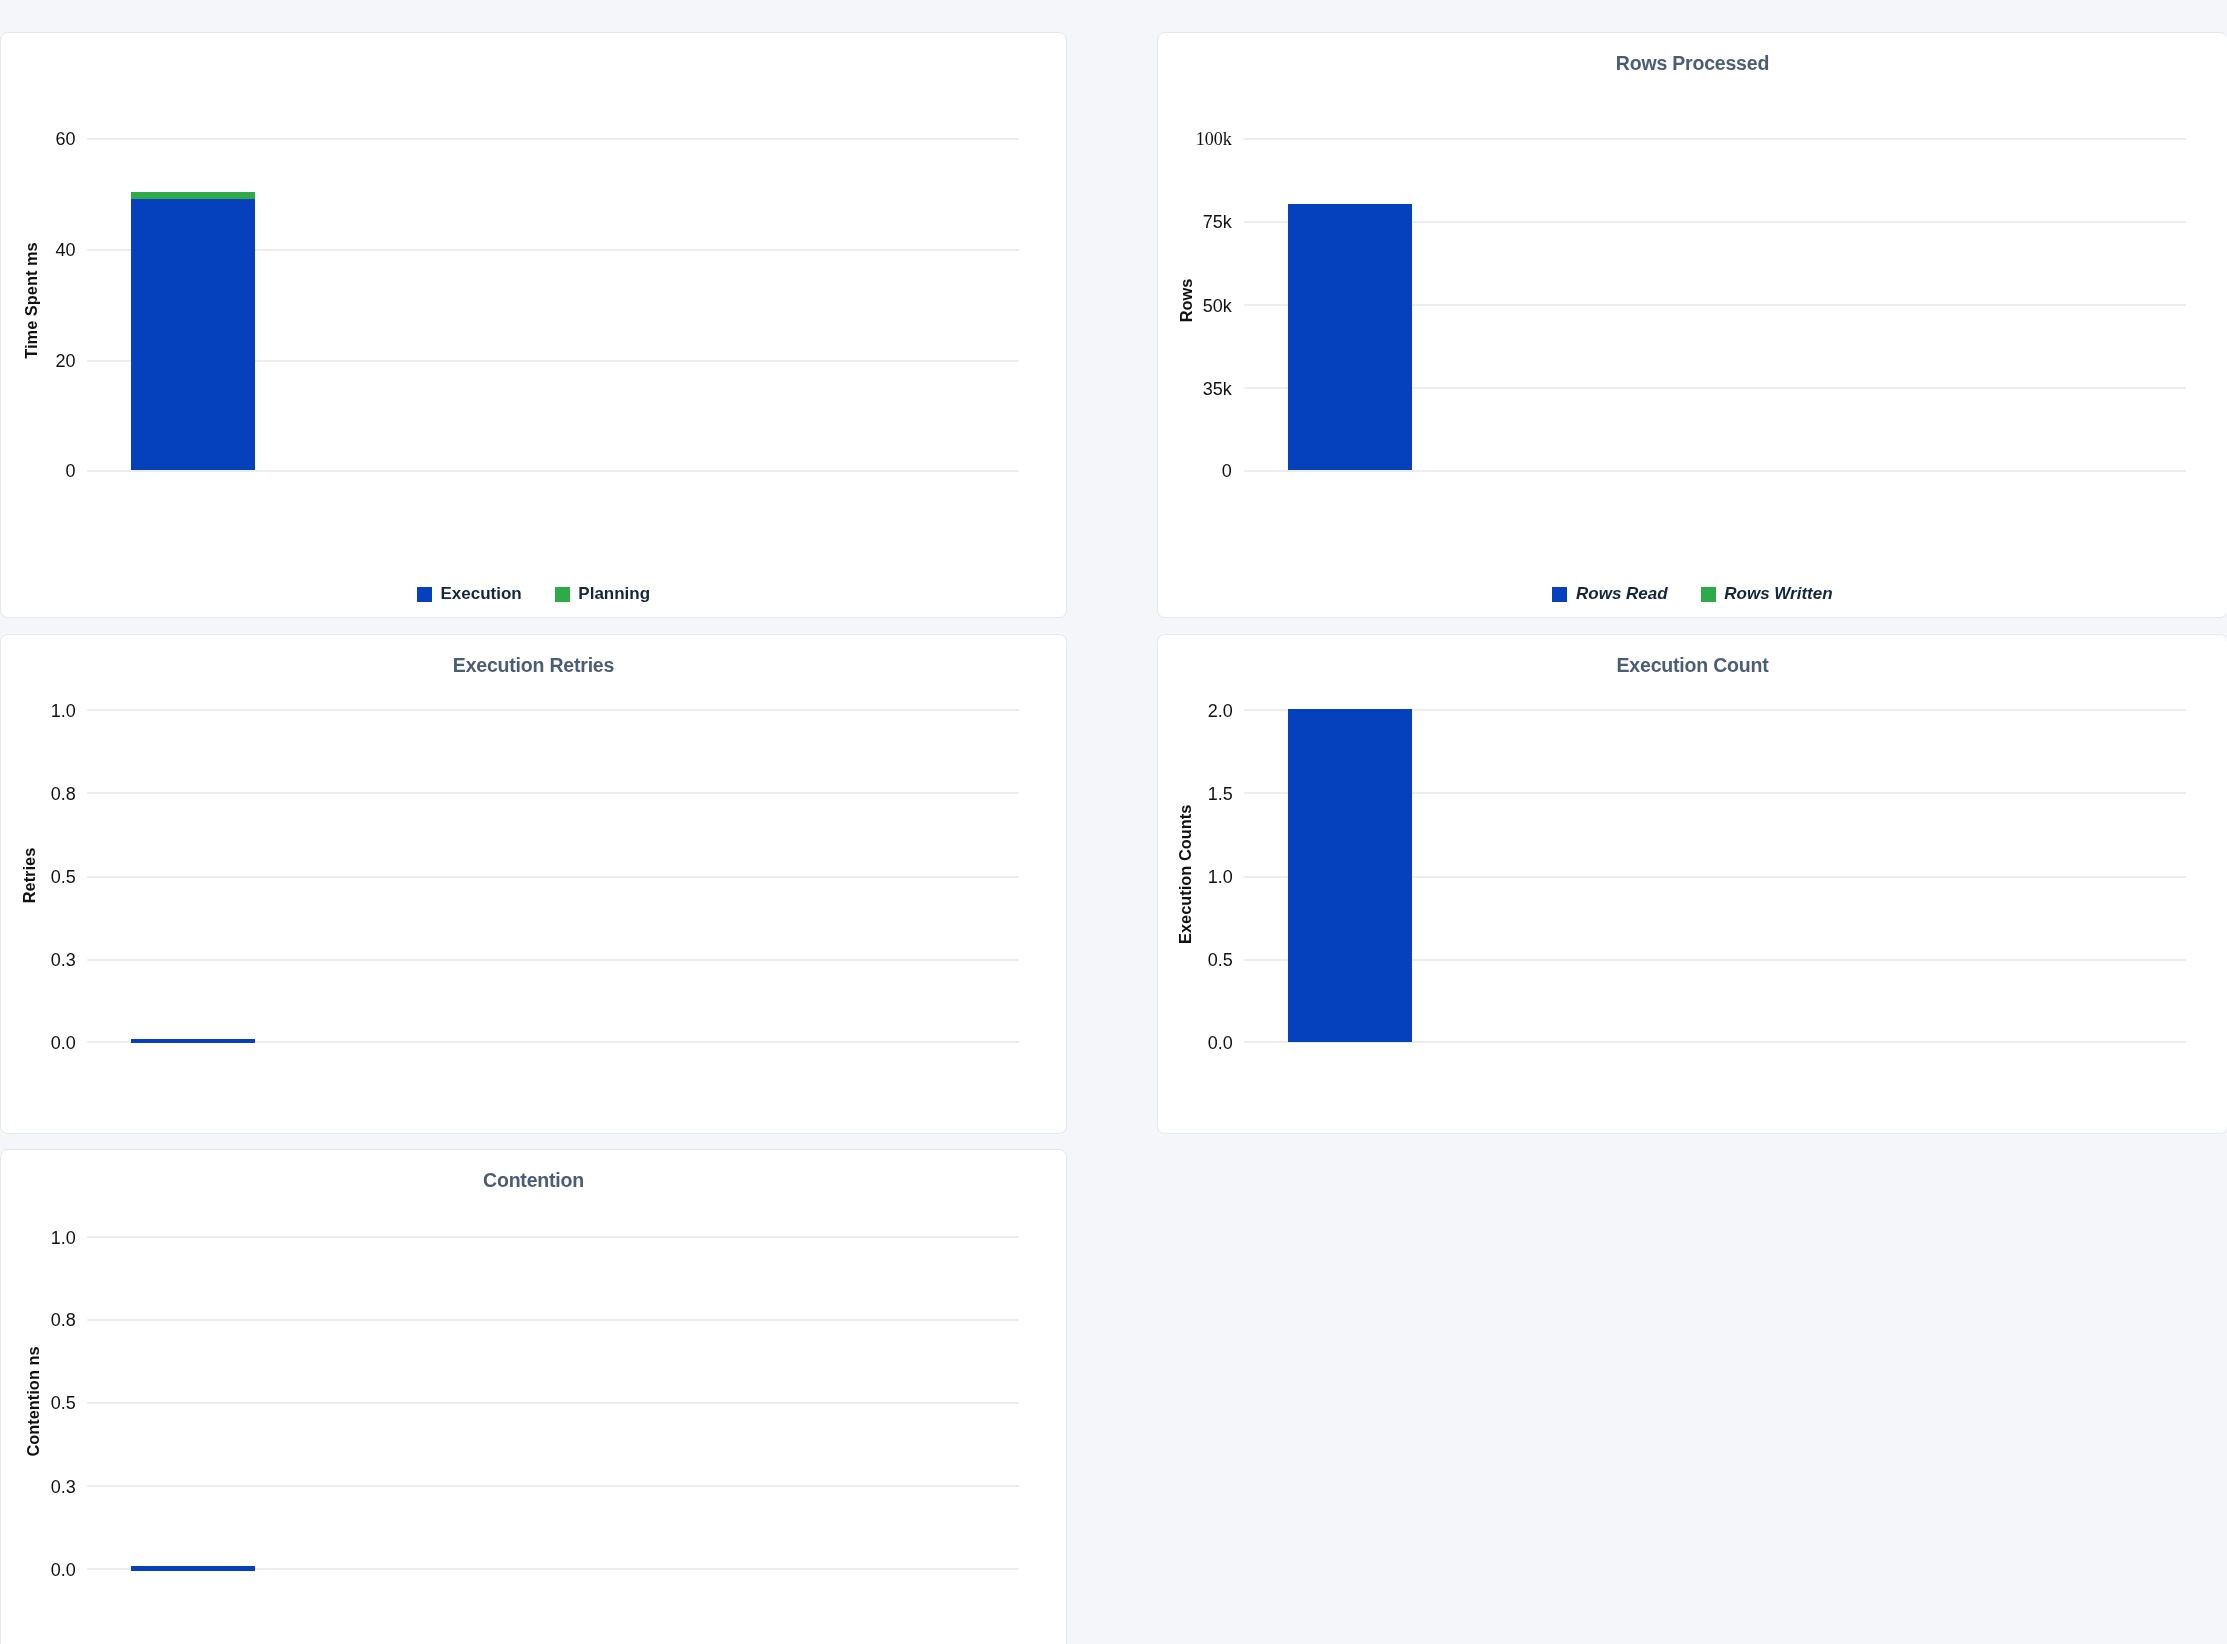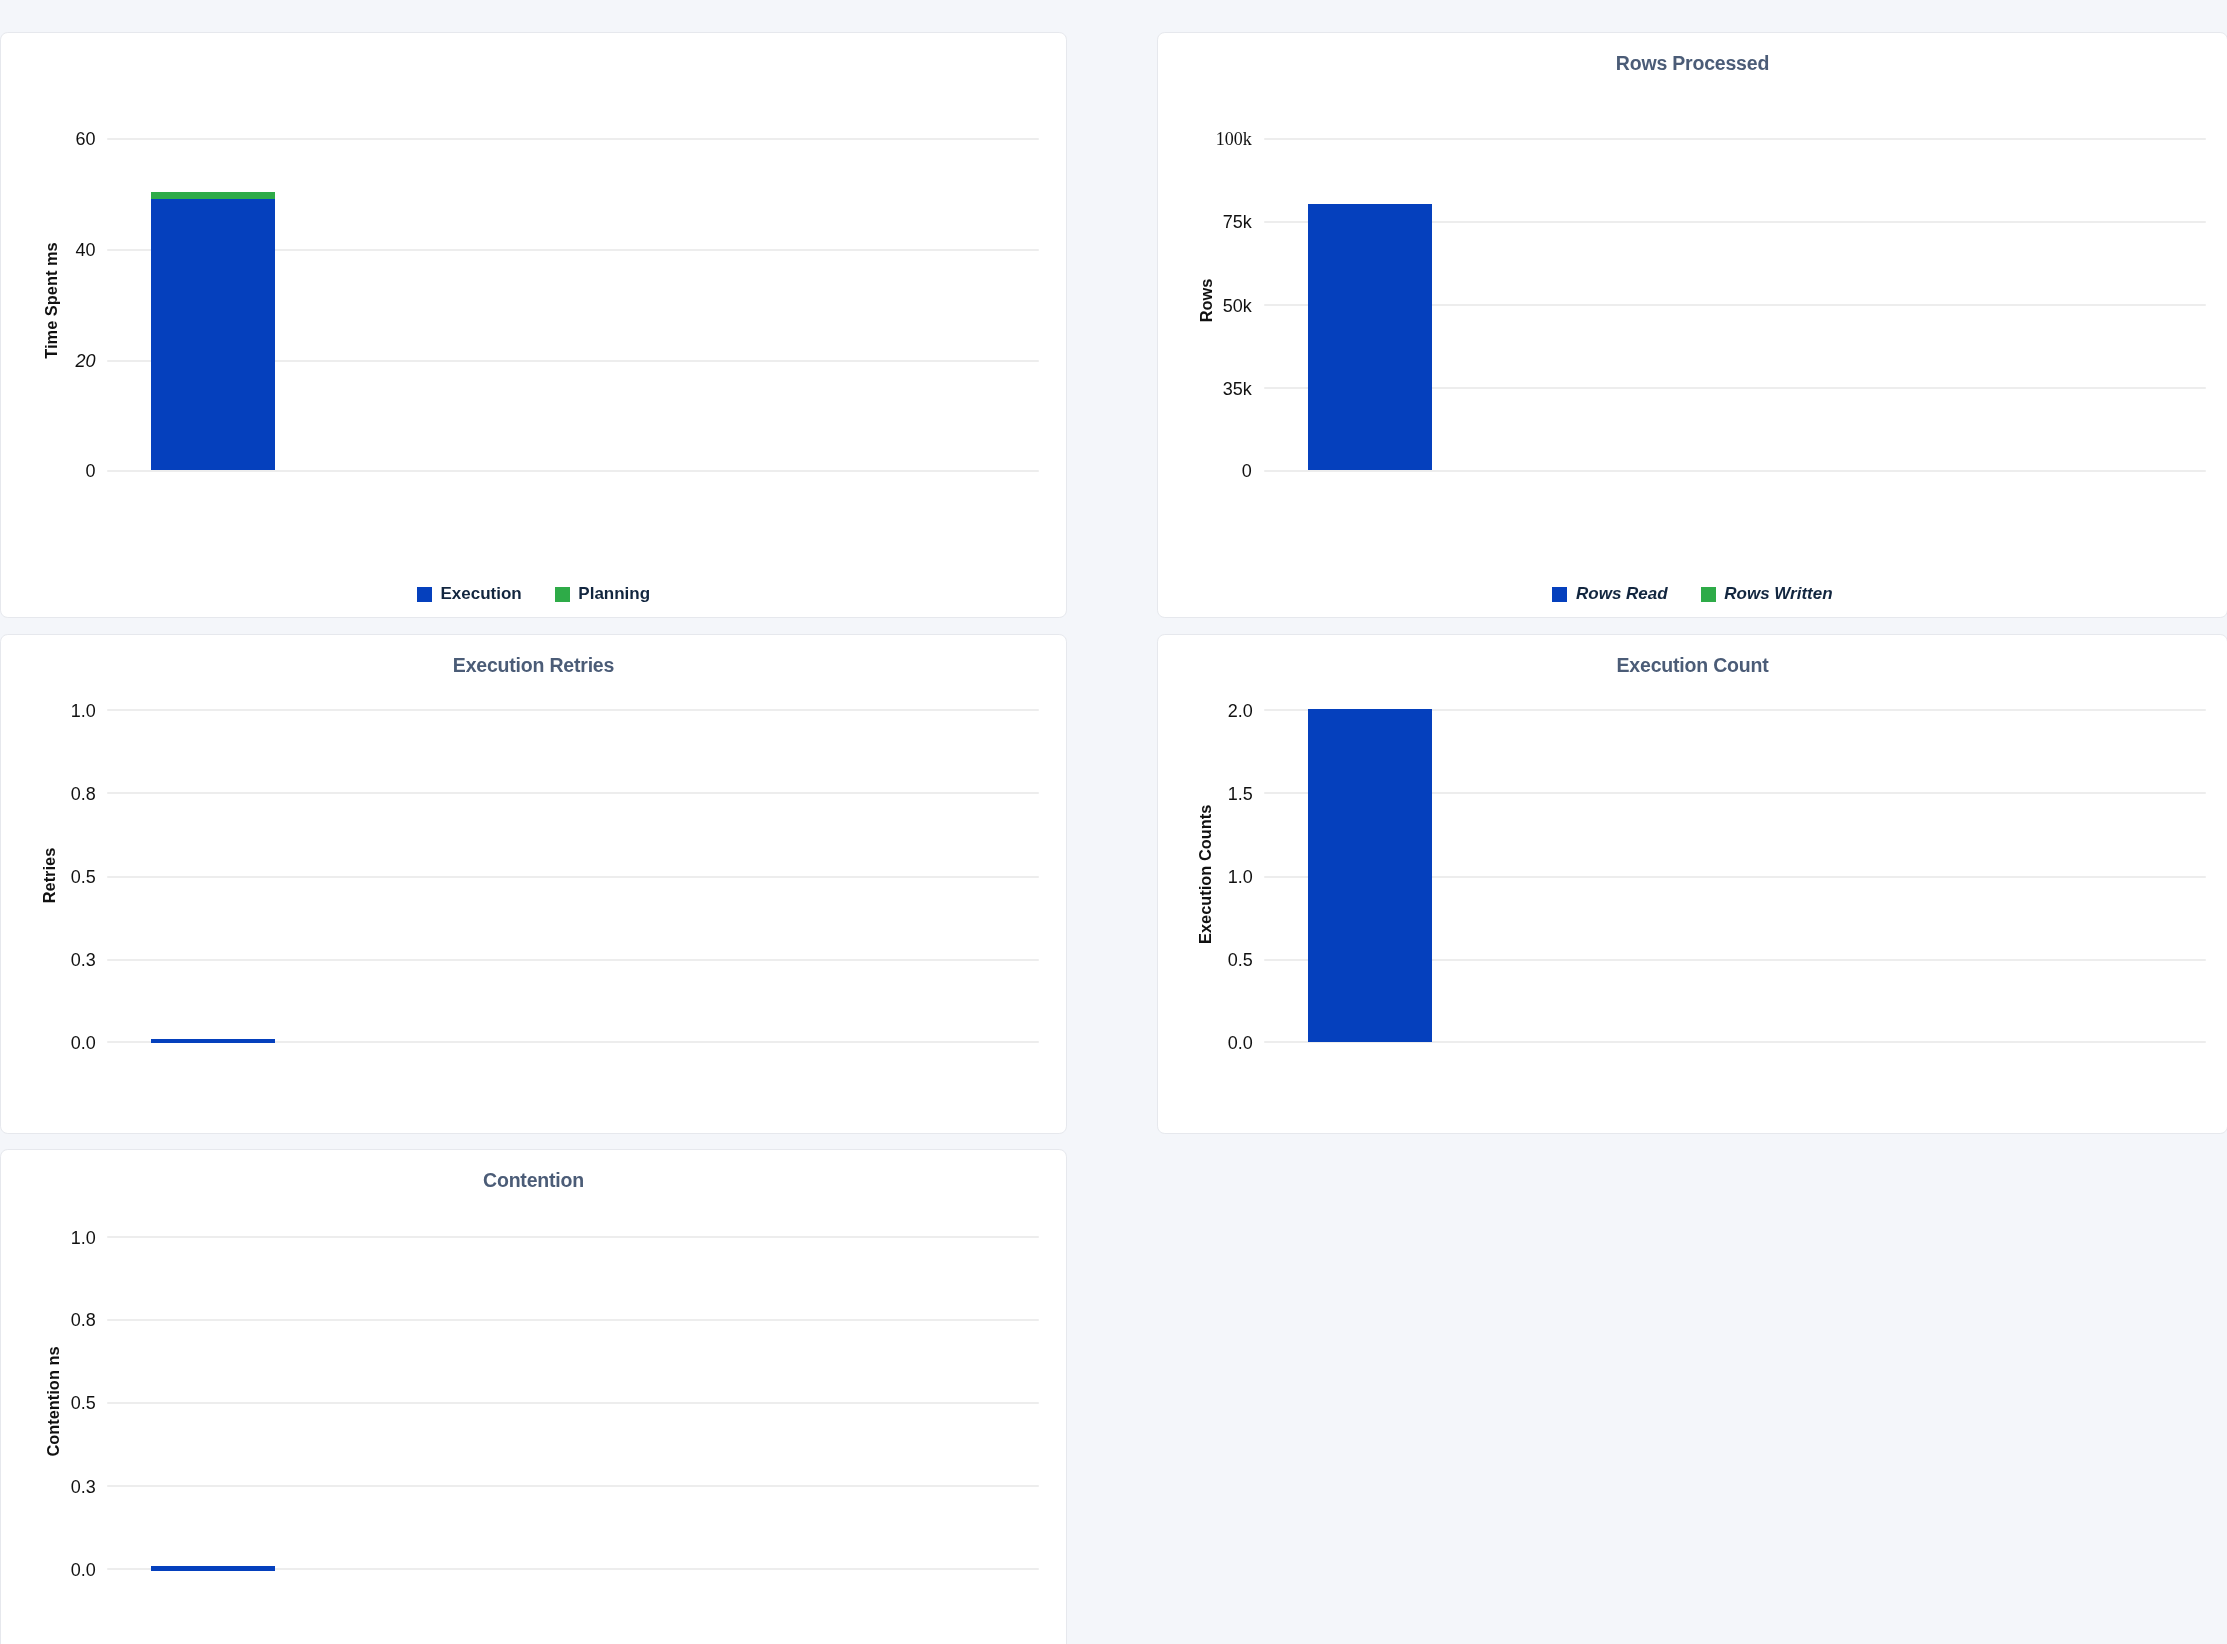--- a/index.html
+++ b/index.html
@@ -43,21 +43,20 @@
     margin: 0;
     padding-top: 19px;
   }
   .plot {
     position: absolute;
     left: 0;
     top: 0;
     width: 100%;
     height: 100%;
     pointer-events: none;
-    margin-left: 20px;
   }
   .gridline {
     position: absolute;
     height: 2.3px;
     background: #ededed;
     border-radius: 1.6px;
   }
   .ytick {
     position: absolute;
     color: #111111;
@@ -115,21 +114,21 @@
 
   <div class="card">
     <div class="plot">
       <div class="gridline" style="left:86px;top:105px;width:932px;"></div>
       <div class="gridline" style="left:86px;top:216px;width:932px;"></div>
       <div class="gridline" style="left:86px;top:327px;width:932px;"></div>
       <div class="gridline" style="left:86px;top:437px;width:932px;"></div>
 
       <div class="ytick" style="left:15.6px;top:106px;width:59px;">60</div>
       <div class="ytick" style="left:15.6px;top:217px;width:59px;">40</div>
-      <div class="ytick" style="left:15.6px;top:328px;width:59px;font-style:italic;">20</div>
+      <div class="ytick" style="left:15.6px;top:328px;width:59px;">20</div>
       <div class="ytick" style="left:15.6px;top:438px;width:59px;">0</div>
 
       <div class="axis-label" style="left:-36px;top:258px;width:133px;text-align:center;transform:rotate(-90deg);">Time Spent ms</div>
 
       <div class="bar" style="left:130px;top:159px;width:124px;height:7px;background:#2eab48;"></div>
       <div class="bar" style="left:130px;top:166px;width:124px;height:271px;background:#0540bd;"></div>
     </div>
 
     <div class="legend" style="top:551px;">
       <div class="legend-item">

